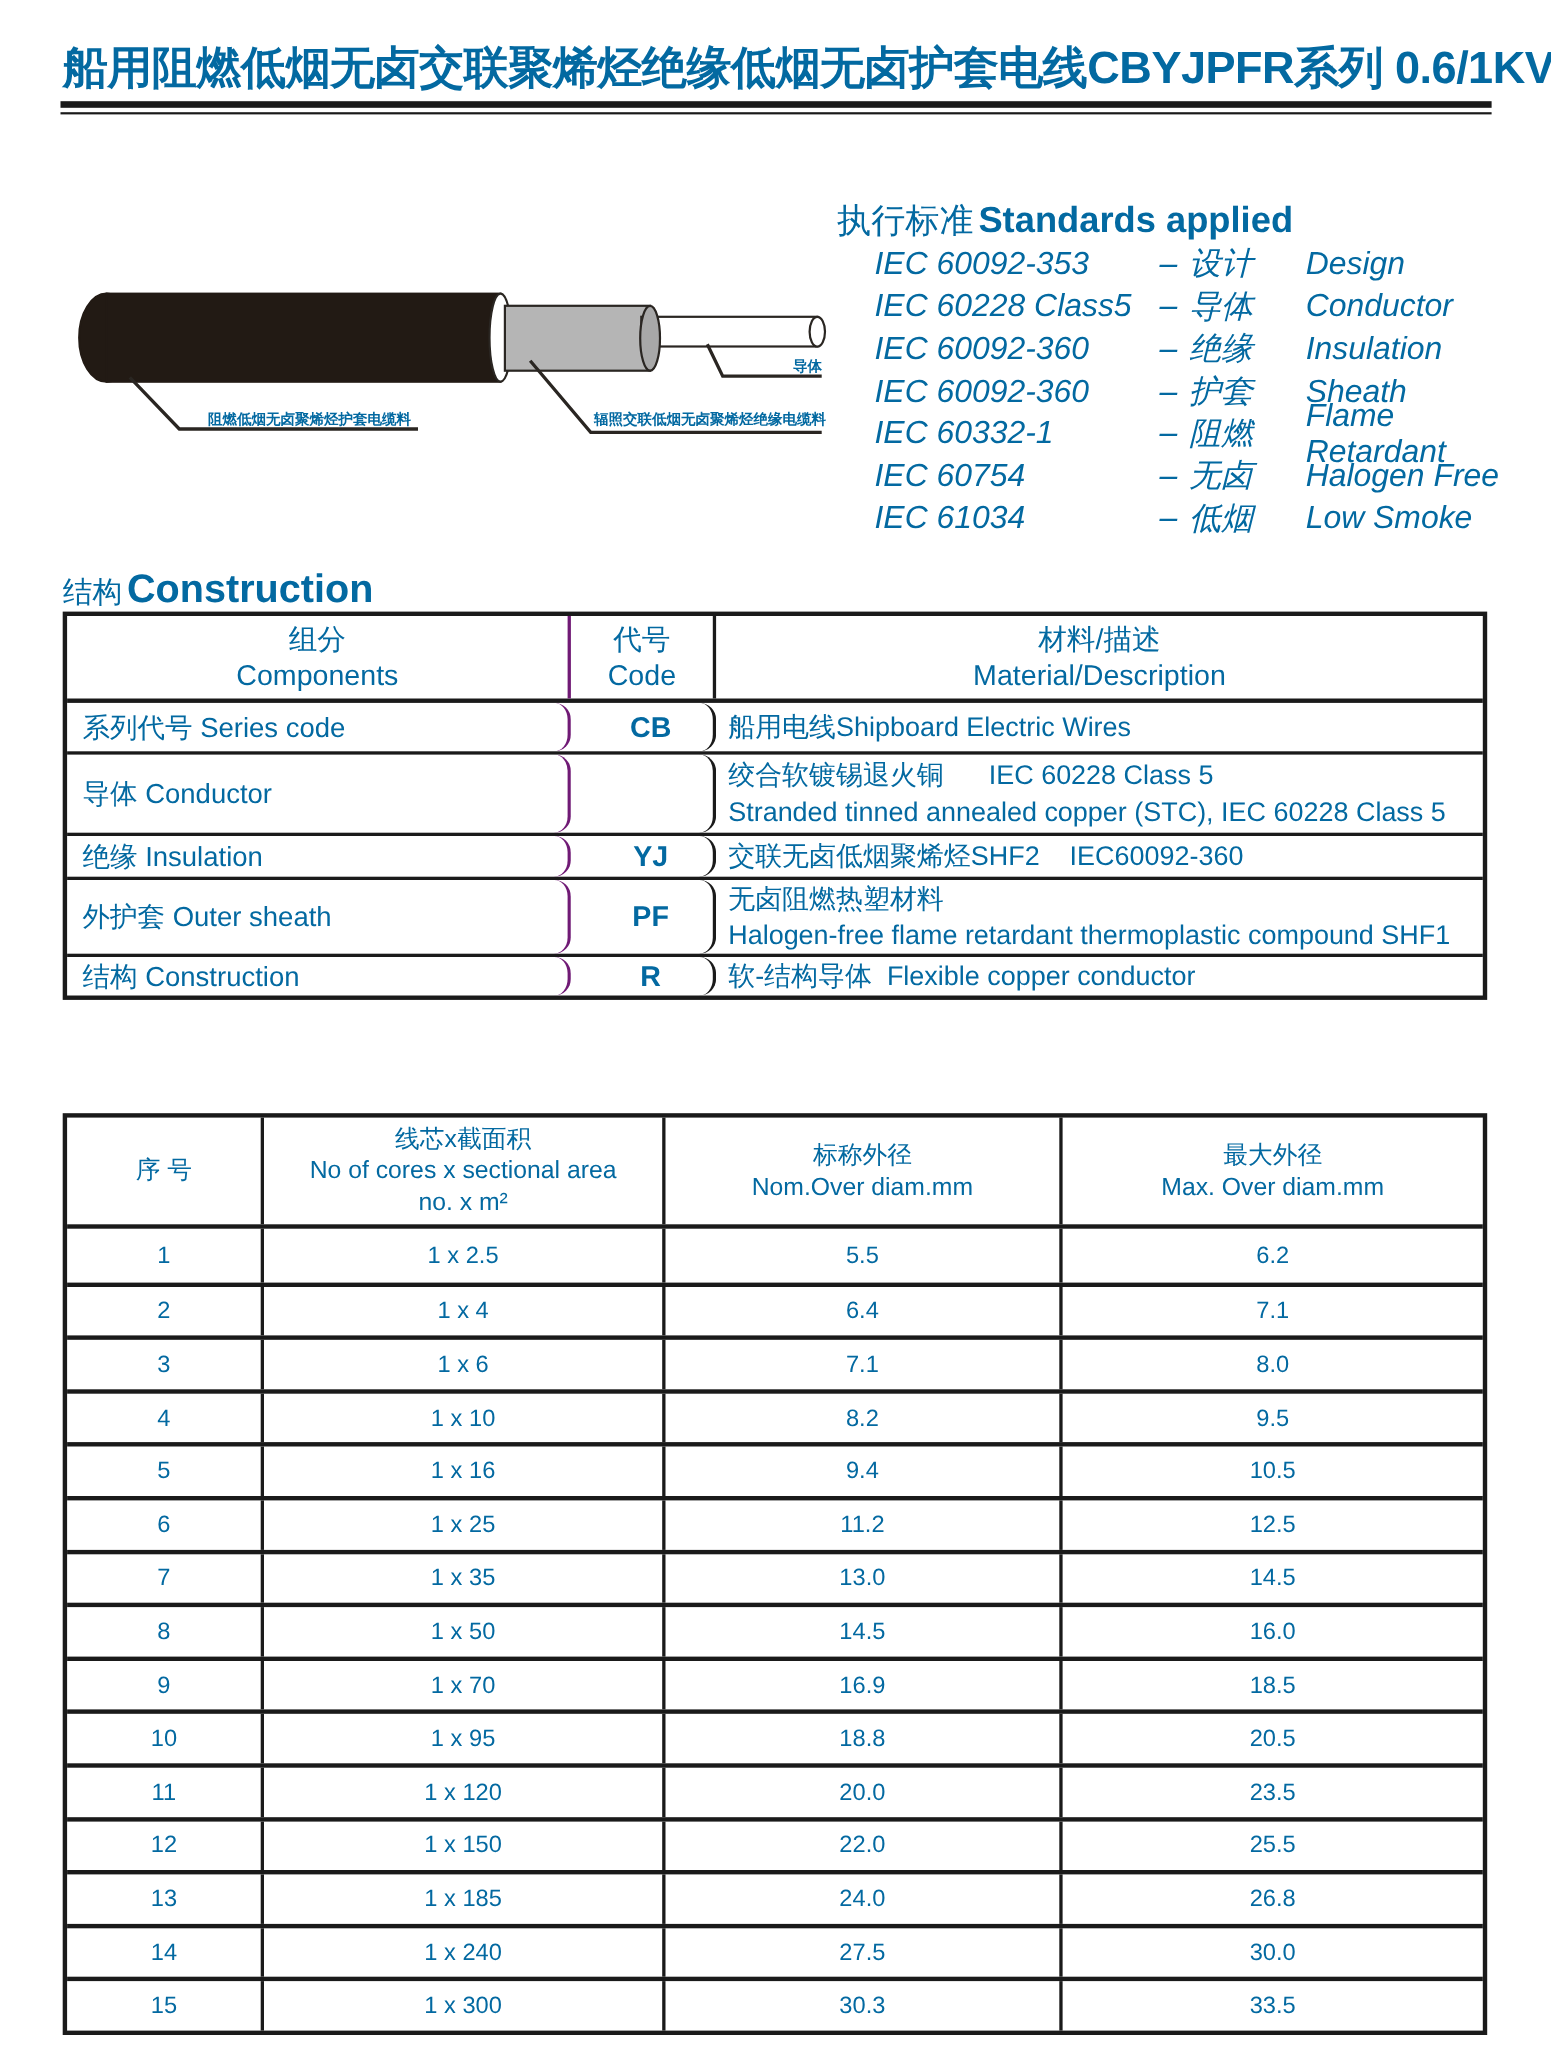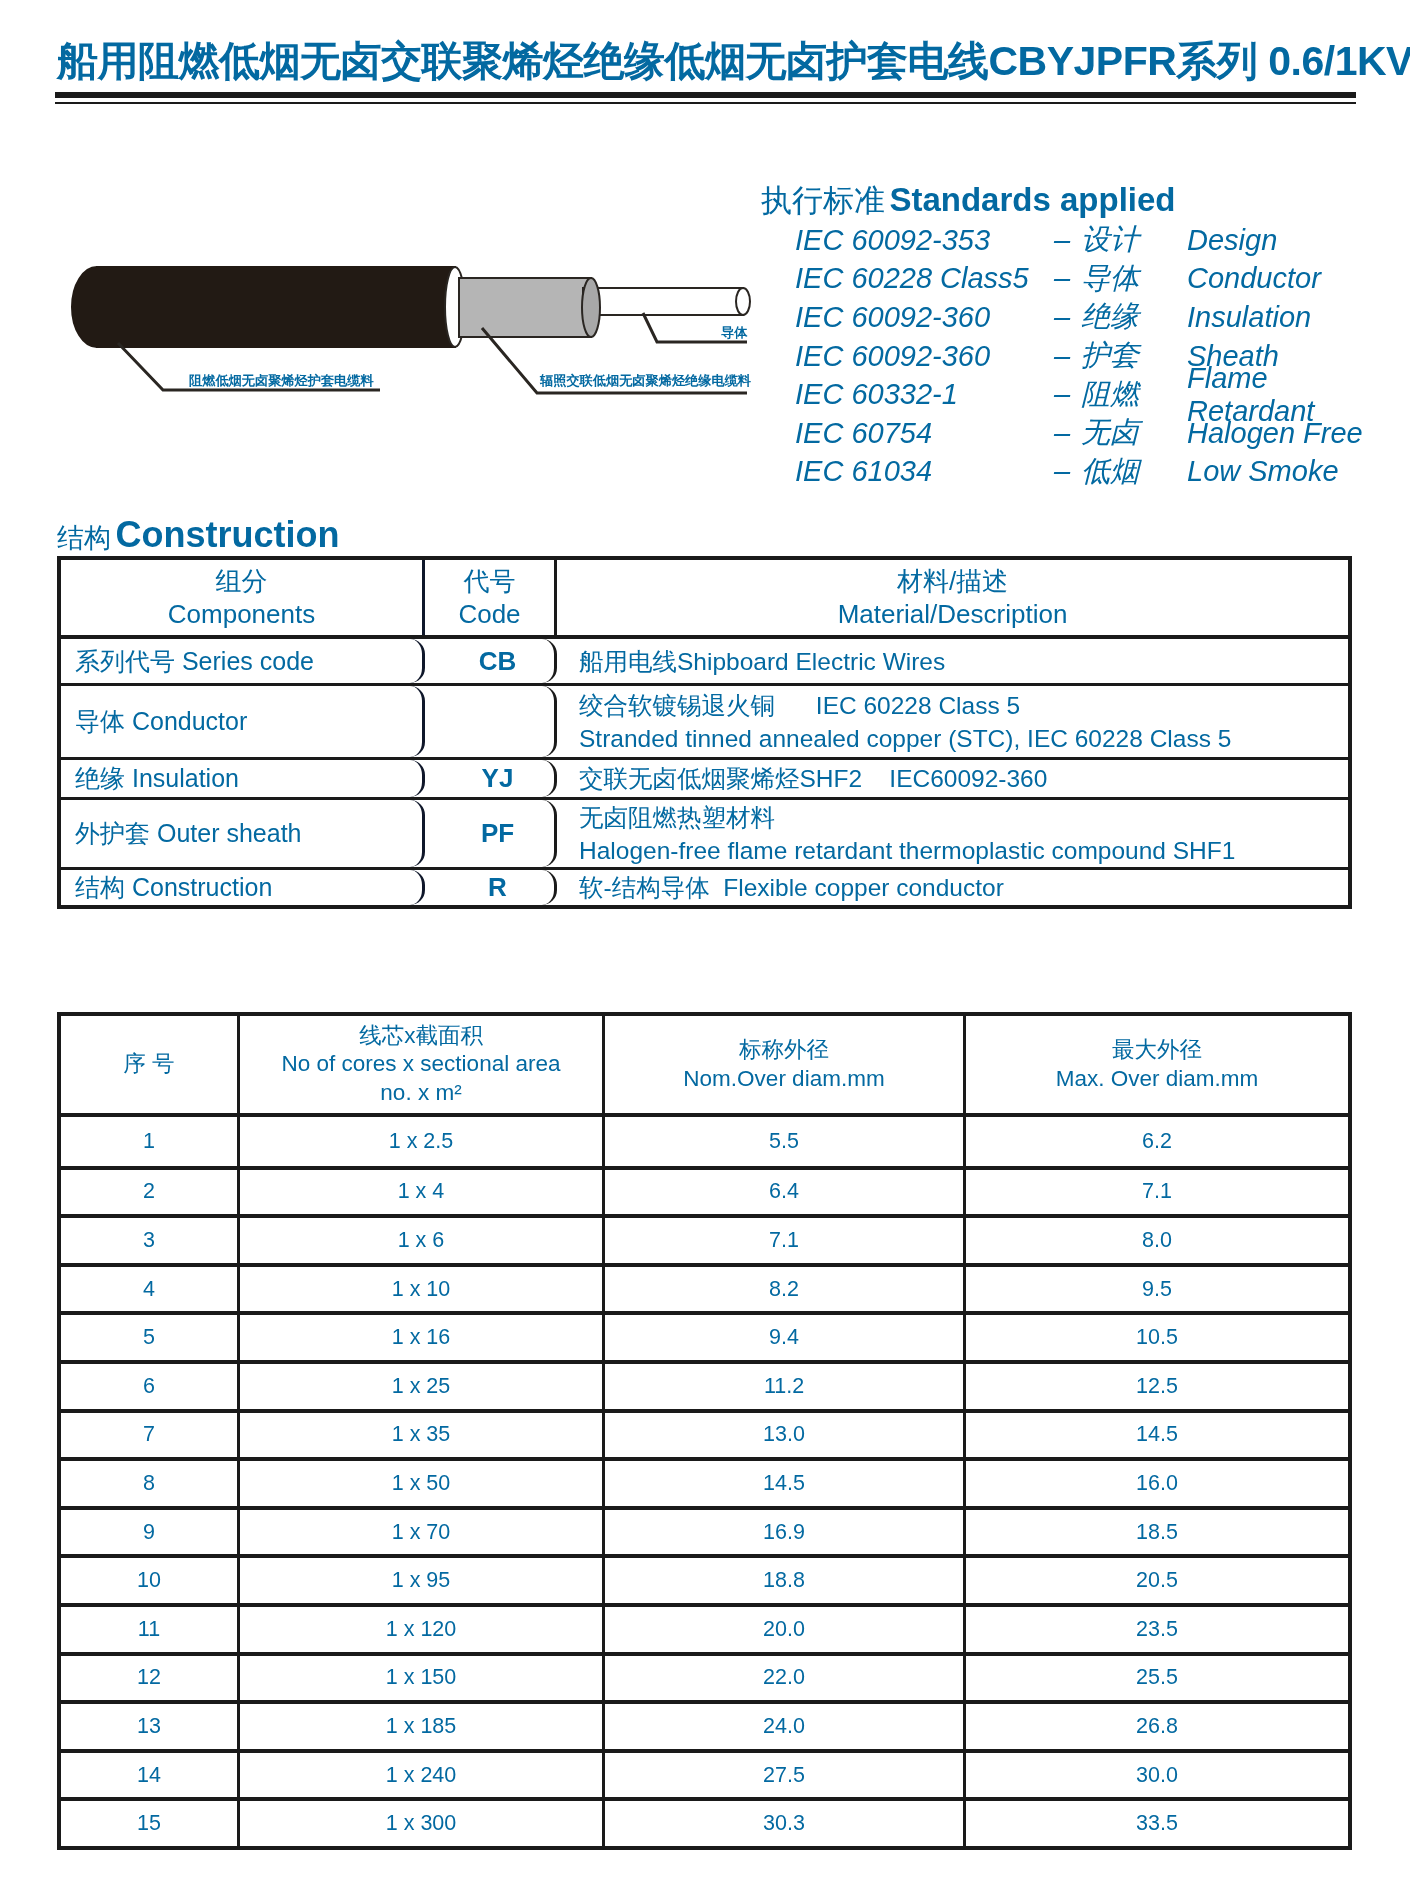--- a/index.html
+++ b/index.html
@@ -48,34 +48,34 @@
   .ctable{
     position:absolute;left:57px;top:556px;width:1295px;
     border:4px solid #1a1a1a;box-sizing:border-box;
   }
   .ctable .hdr{display:flex;height:75px;border-bottom:4px solid #1a1a1a;}
   .ctable .hdr > div{
     display:flex;flex-direction:column;justify-content:center;align-items:center;
     box-sizing:border-box;font-size:26px;line-height:33px;
   }
   .ctable .hdr .h-en{font-weight:normal;}
-  .c1{width:364px;border-right:3px solid #0f172a;}
+  .c1{width:458px;border-right:3px solid #701a75;}
   .c2{width:132px;border-right:3px solid #1a1a1a;}
   .c3{flex:1;}
   .crow{display:flex;box-sizing:border-box;}
   .crow + .crow{border-top:3px solid #1a1a1a;}
   .crow:nth-of-type(1){height:44px;}
   .crow:nth-of-type(2){height:74px;}
   .crow:nth-of-type(3){height:40px;}
   .crow:nth-of-type(4){height:70px;}
   .crow:nth-of-type(5){height:38px;}
   .crow > div{display:flex;align-items:center;box-sizing:border-box;border-radius:15px;}
   .crow .c1{padding-left:14px;font-size:25px;}
   .crow .c2{justify-content:center;font-size:26px;font-weight:bold;padding-left:16px;}
-  .crow .c3{padding-left:22px;font-size:24.5px;line-height:33px;white-space:pre-wrap;}
+  .crow .c3{padding-left:11px;font-size:24.5px;line-height:33px;white-space:pre-wrap;}
 
   
   .stable{
     position:absolute;left:57px;top:1012px;width:1295px;
     border:4px solid #1a1a1a;box-sizing:border-box;
   }
   .stable .hdr{display:flex;height:97px;border-bottom:4px solid #1a1a1a;}
   .stable .hdr > div{
     display:flex;flex-direction:column;justify-content:center;align-items:center;
     box-sizing:border-box;font-size:22.5px;line-height:28.5px;

